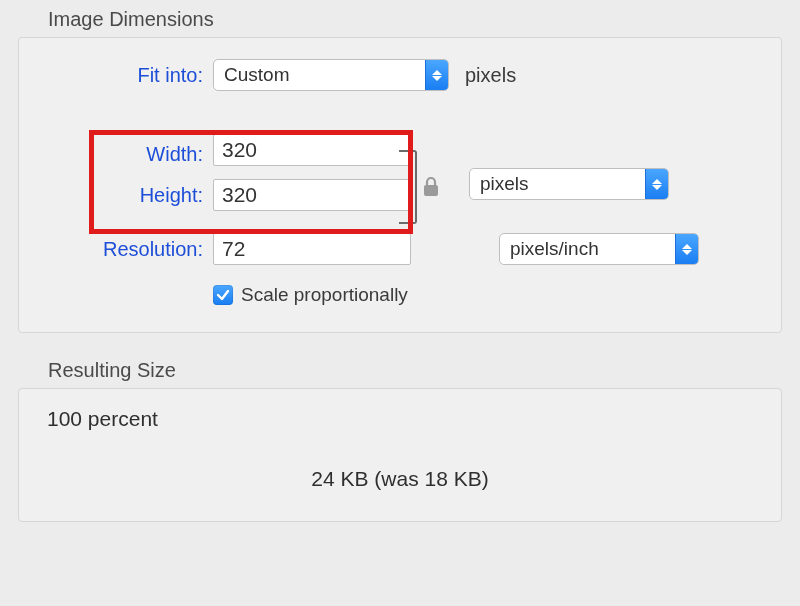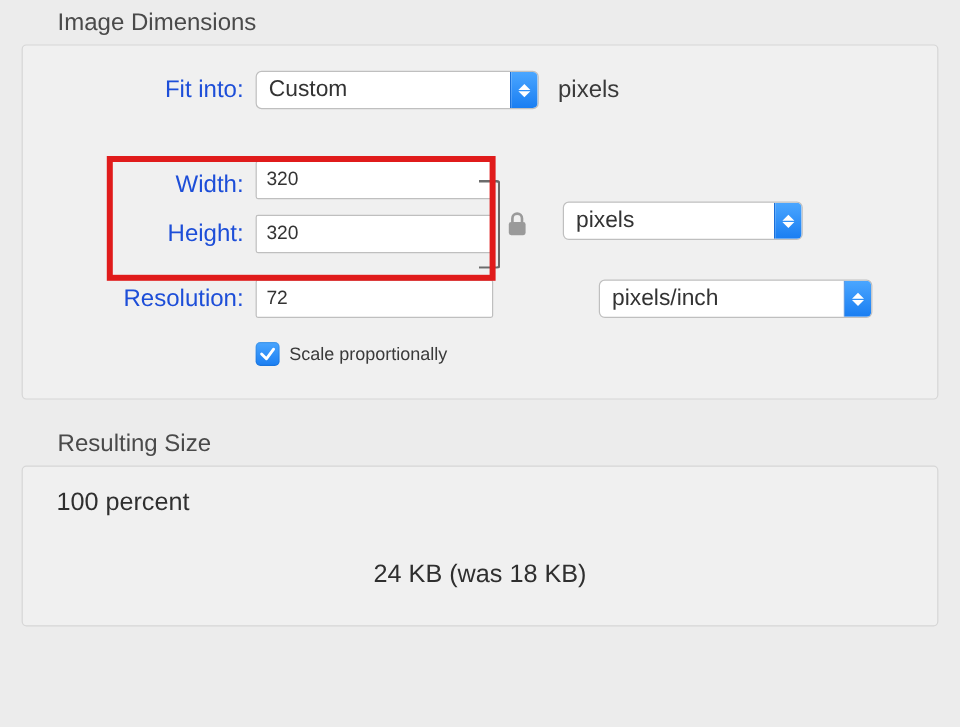--- a/index.html
+++ b/index.html
@@ -42,21 +42,21 @@
     color: #1d4ed8;
     font-size: 20px;
   }
   .input-text {
     height: 30px;
     width: 180px;
     background: #ffffff;
     border: 1px solid #bfbfbf;
     border-radius: 2px;
     padding: 0 8px;
-    font-size: 16px;
+    font-size: 21px;
     color: #333;
     outline: none;
   }
 
   
   .mac-select {
     position: relative;
     display: inline-flex;
     align-items: center;
     height: 32px;
@@ -105,21 +105,21 @@
     width: 20px;
     height: 20px;
     border-radius: 4px;
     background: linear-gradient(#4aa6ff, #1a7ef2);
     display: flex;
     align-items: center;
     justify-content: center;
     box-shadow: 0 0 0 1px rgba(0,0,0,0.08) inset;
   }
   .mac-check .box svg { display: block; }
-  .mac-check .ck-label { font-size: 15px; color: #3a3a3a; }
+  .mac-check .ck-label { font-size: 19px; color: #3a3a3a; }
 
   
   .link-bracket {
     position: absolute;
     border-top: 2px solid #6b6b6b;
     border-right: 2px solid #6b6b6b;
     border-bottom: 2px solid #6b6b6b;
     width: 16px;
     border-radius: 0 3px 3px 0;
   }
@@ -187,21 +187,21 @@
       <span class="stepper">
         <span class="tri up"></span>
           <span class="tri down"></span>
       </span>
     </div>
 
     <div class="row" style="margin-top:16px;">
       <div class="label-col">Resolution:</div>
       <input class="input-text" value="72" style="">
       <div style="width:68px;"></div>
-      <div class="mac-select" style="width:228px;gap:27px;">
+      <div class="mac-select" style="width:200px;gap:27px;">
         <span class="sel-text">pixels/inch</span>
         <span class="stepper">
           <span class="tri up"></span>
             <span class="tri down"></span>
         </span>
       </div>
     </div>
 
     <div class="row" style="margin-top:8px;">
       <div class="label-col"></div>

